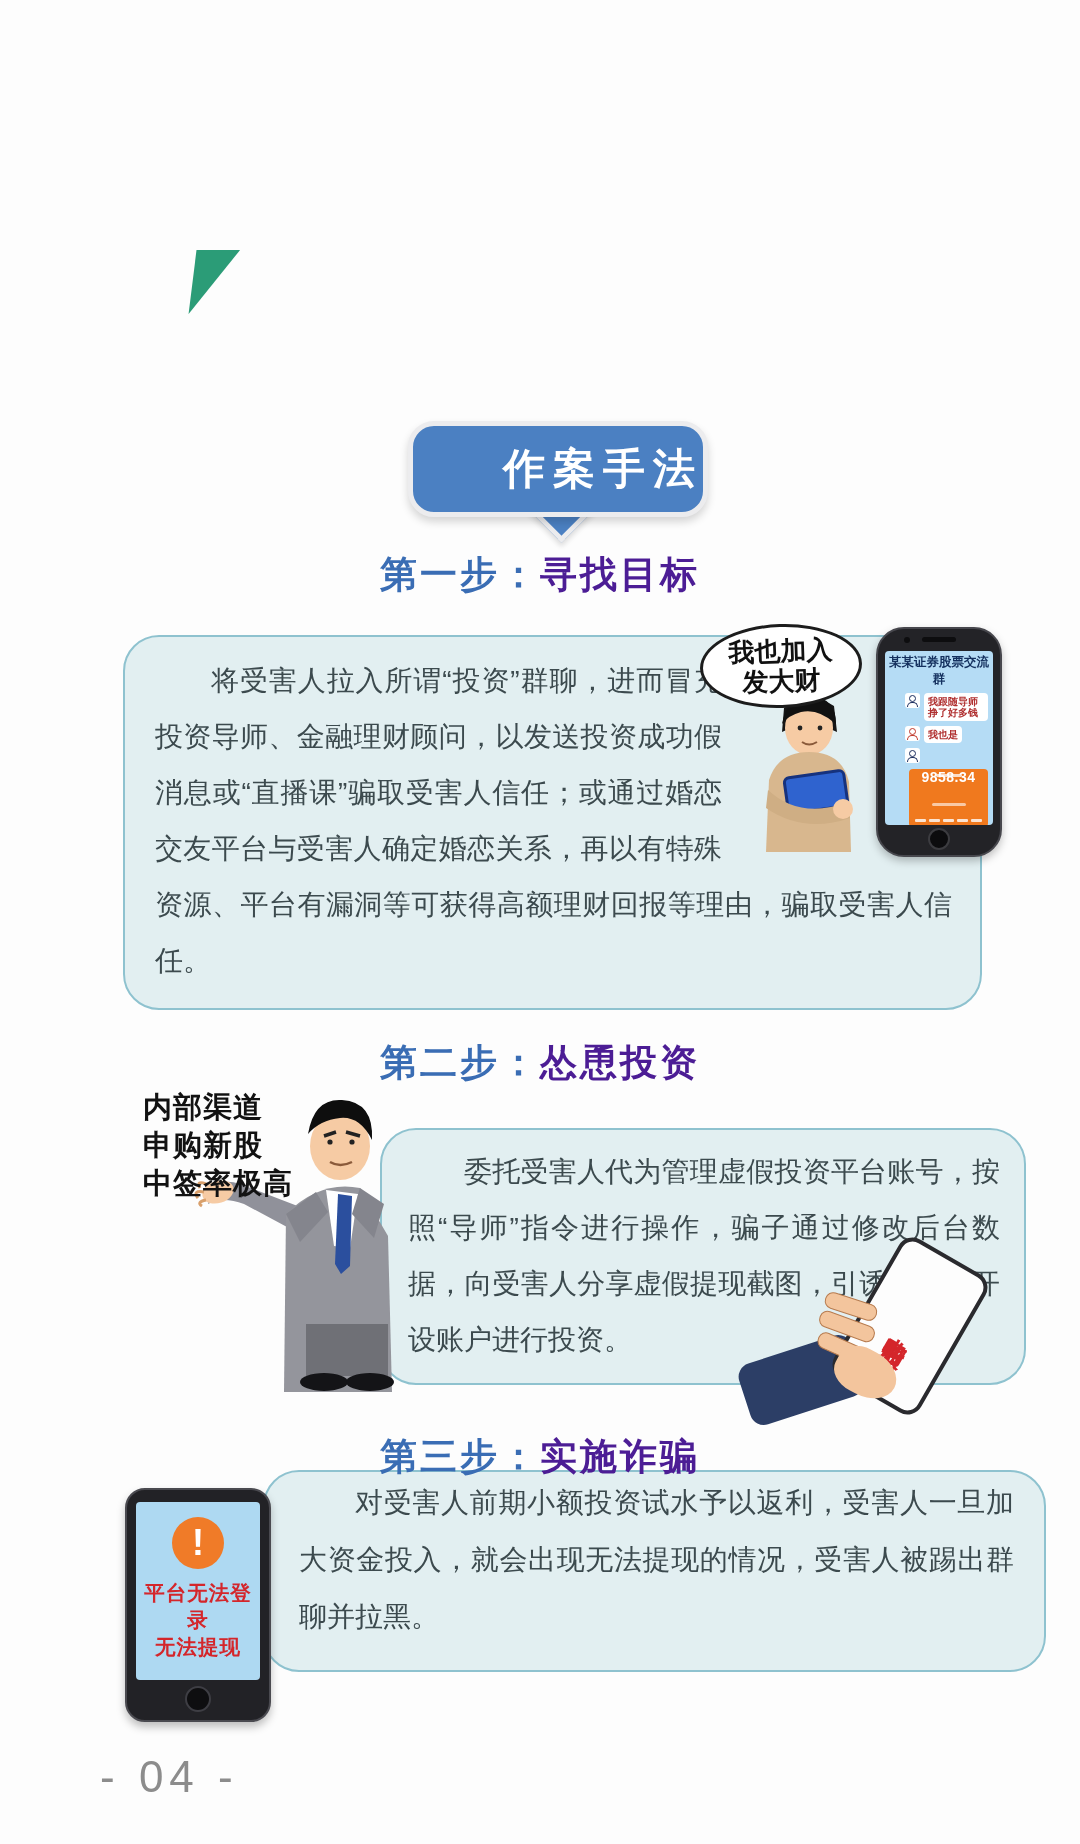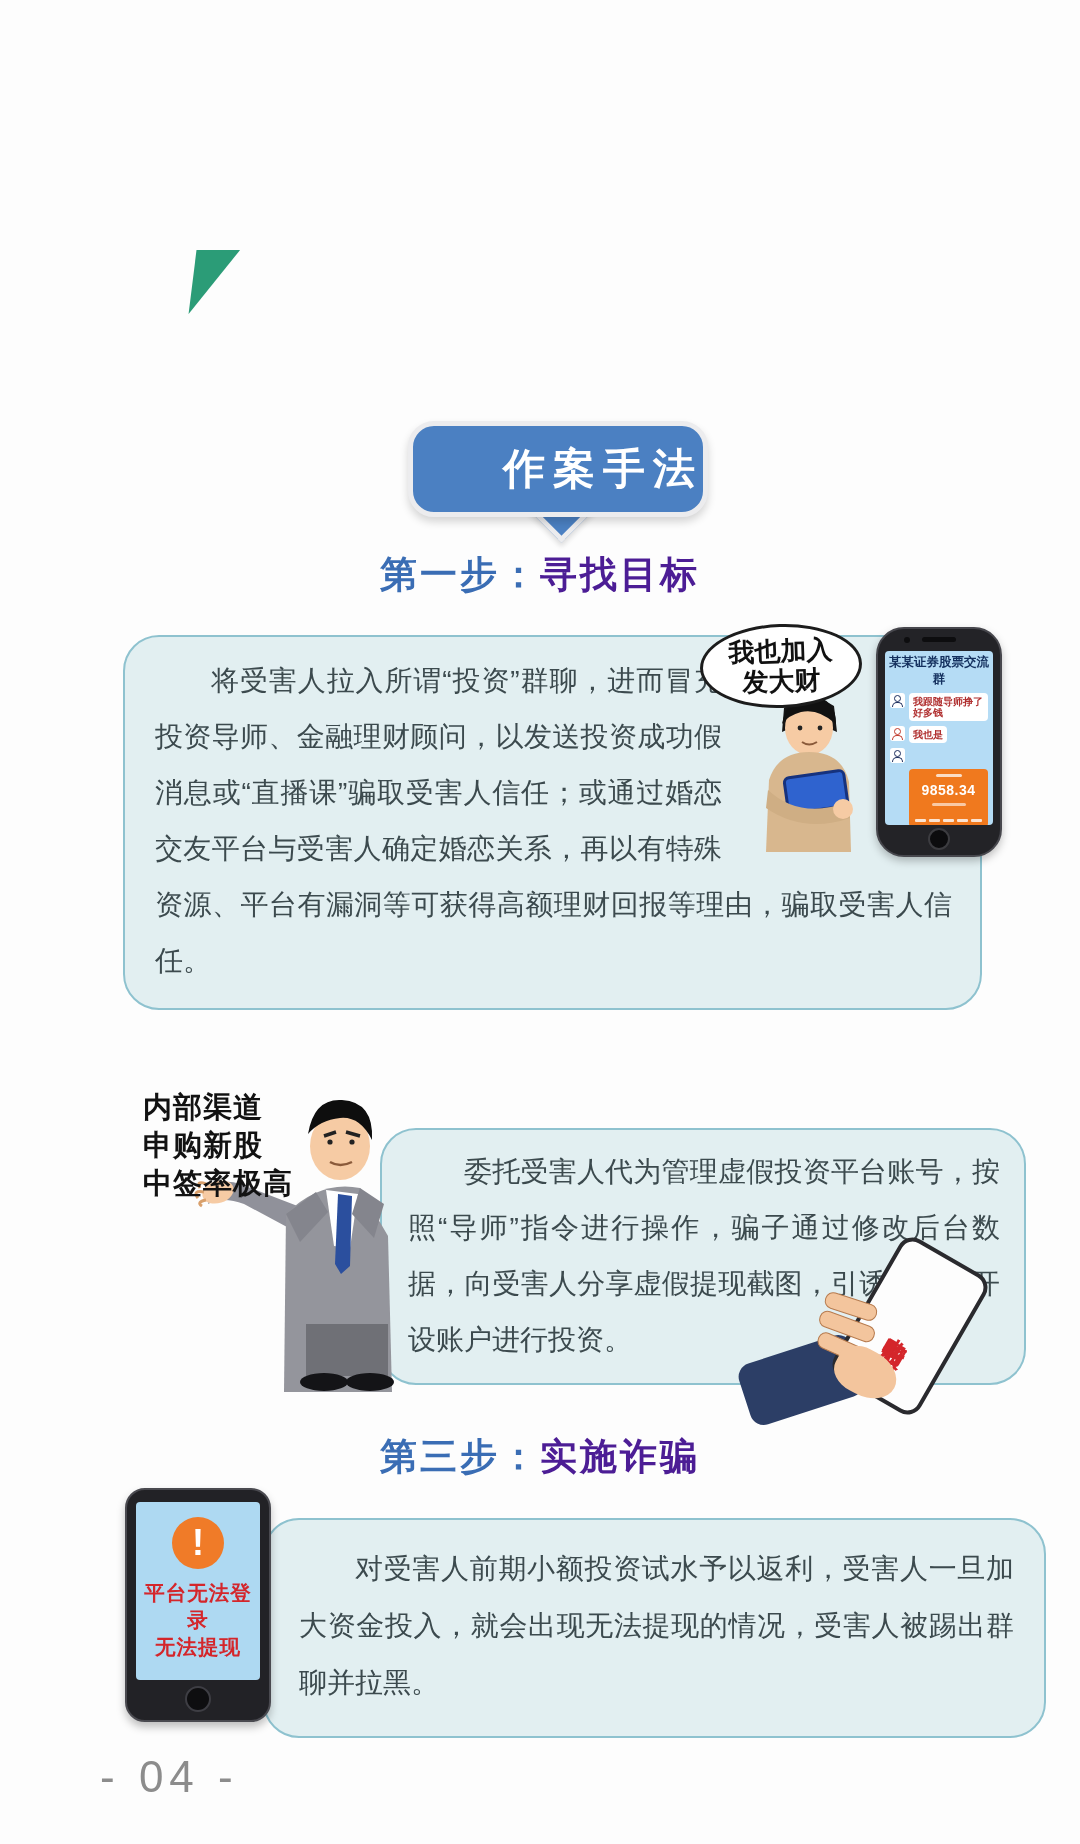--- a/index.html
+++ b/index.html
@@ -38,44 +38,44 @@
   .step-h .name{font-weight:900;color:#4c1d95;letter-spacing:3px;}
   .h1{top:550px;} .h2{top:1038px;} .h3{top:1432px;}
 
   
   .note{position:absolute;background:#e2eff1;border:2px solid #8ec2cf;border-radius:36px;
         color:#3c4a4e;font-size:28px;line-height:56px;text-align:justify;z-index:1;}
   .note p{margin:0;text-indent:2em;}
   .note1{left:123px;top:635px;width:797px;height:355px;padding:16px 28px 0 30px;box-sizing:content-box;}
   .sp1{float:right;width:230px;height:224px;}
   .note2{left:380px;top:1128px;width:592px;height:239px;padding:14px 24px 0 26px;}
-  .note3{left:263px;top:1518px;width:715px;height:196px;padding:20px 30px 0 34px;line-height:57px;}
+  .note3{left:263px;top:1470px;width:715px;height:196px;padding:2px 30px 0 34px;line-height:57px;}
 
   
   .bubble1{position:absolute;left:700px;top:624px;width:156px;height:78px;background:#fff;border:3px solid #1c1c1c;
            border-radius:50%;display:flex;flex-direction:column;align-items:center;justify-content:center;
            font-weight:900;font-size:26px;line-height:30px;color:#111;transform:rotate(-2deg);z-index:4;}
   .person1{position:absolute;left:748px;top:688px;width:122px;height:164px;z-index:3;}
 
   .phone1{position:absolute;left:876px;top:627px;width:122px;height:226px;background:#232327;border:2px solid #47474d;
           border-radius:28px;z-index:4;box-shadow:0 4px 8px rgba(0,0,0,.25);}
   .phone1 .speaker{position:absolute;left:50%;top:8px;transform:translateX(-50%);width:34px;height:5px;background:#0d0d0f;border-radius:3px;}
   .phone1 .cam{position:absolute;left:26px;top:8px;width:6px;height:6px;background:#0d0d0f;border-radius:50%;}
   .scr1{position:absolute;left:7px;right:7px;top:22px;bottom:30px;background:#b5dcf5;border-radius:4px;overflow:hidden;}
   .chat-title{font-size:12.5px;font-weight:900;color:#14305e;text-align:center;padding-top:3px;letter-spacing:0;}
-  .crow{display:flex;align-items:flex-start;gap:4px;padding:5px 5px 0 5px;}
+  .crow{display:flex;align-items:flex-start;gap:4px;padding:5px 5px 0 20px;}
   .pav{width:15px;height:15px;background:#fff;border-radius:3px;position:relative;flex:0 0 auto;color:#1d2e5e;}
   .pav::before{content:"";position:absolute;left:4px;top:2px;width:5px;height:5px;border:1.5px solid currentColor;border-radius:50%;}
   .pav::after{content:"";position:absolute;left:2px;top:9px;width:9px;height:4px;border:1.5px solid currentColor;
               border-bottom:none;border-radius:5px 5px 0 0;}
   .pav.red{color:#c0392b;}
   .cmsg{background:#fff;border-radius:4px;font-size:10px;font-weight:700;color:#b03030;padding:3px 4px;line-height:11px;}
   .acard{margin:6px 5px 0 24px;background:#f0791e;border-radius:4px;height:58px;color:#fff;text-align:center;position:relative;}
   .acard .mini{position:absolute;left:50%;top:5px;transform:translateX(-50%);width:26px;height:3px;background:rgba(255,255,255,.75);border-radius:2px;}
-  .acard .amt{padding-top:13px;font-size:14px;font-weight:900;letter-spacing:.5px;}
+  .acard .amt{font-size:14px;font-weight:900;letter-spacing:.5px;}
   .acard .mini2{position:absolute;left:50%;top:34px;transform:translateX(-50%);width:34px;height:3px;background:rgba(255,255,255,.6);border-radius:2px;}
   .acard .bars{position:absolute;left:6px;right:6px;bottom:5px;display:flex;justify-content:space-between;}
   .acard .bars i{width:11px;height:3px;background:rgba(255,255,255,.8);border-radius:1px;}
   .phone1 .home{position:absolute;left:50%;bottom:5px;transform:translateX(-50%);width:18px;height:18px;background:#0c0c0e;
                 border:2px solid #3c3c40;border-radius:50%;}
 
   
   .claims{position:absolute;left:143px;top:1088px;font-size:29px;font-weight:900;color:#121212;line-height:38px;z-index:3;letter-spacing:1px;}
   .claims div{white-space:nowrap;}
   .man2{position:absolute;left:188px;top:1092px;width:240px;height:300px;z-index:2;}
@@ -169,20 +169,23 @@
             <i></i>
             <i></i>
             <i></i>
             <i></i>
           </div>
       </div>
     </div>
     <div class="home"></div>
   </div>
 
+  <div class="step-h h2">
+    <span class="prefix">第二步：</span><span class="name">怂恿投资</span>
+  </div>
 
   <div class="claims">
     <div>内部渠道</div>
     <div>申购新股</div>
     <div>中签率极高</div>
   </div>
 
   <svg class="man2" viewBox="0 0 240 300">
     <path d="M120 118 L52 92 Q34 86 24 96 L20 112 Q34 104 56 112 L112 142 Z" fill="#90919a"></path>
     <ellipse cx="30" cy="100" rx="16" ry="11" fill="#f6cba4" transform="rotate(-18 30 100)"></ellipse>

